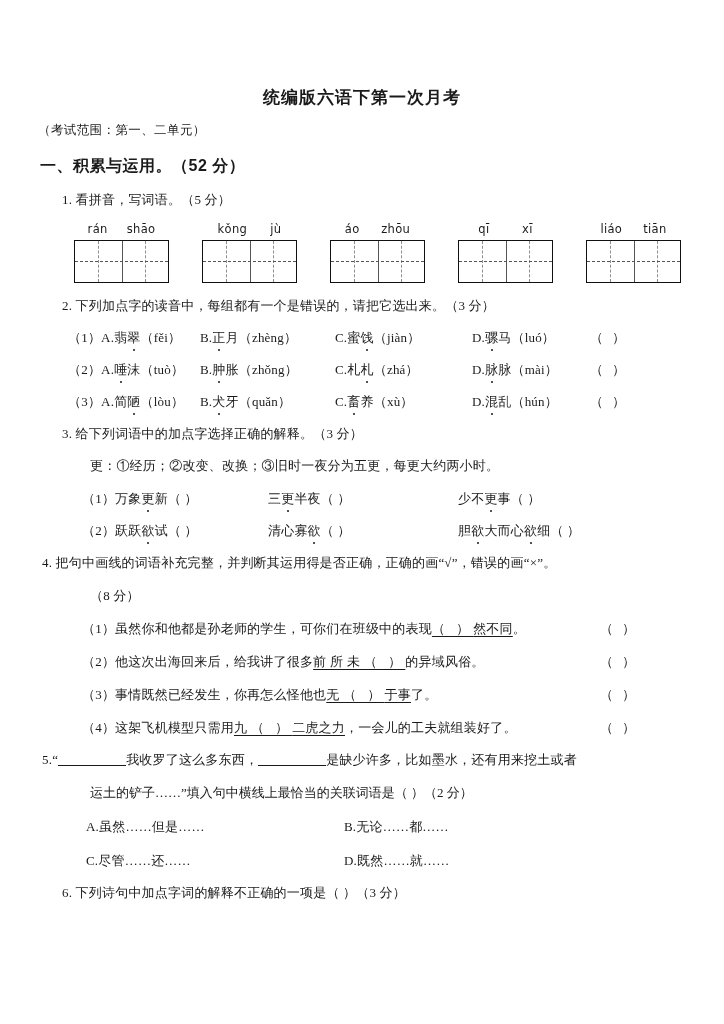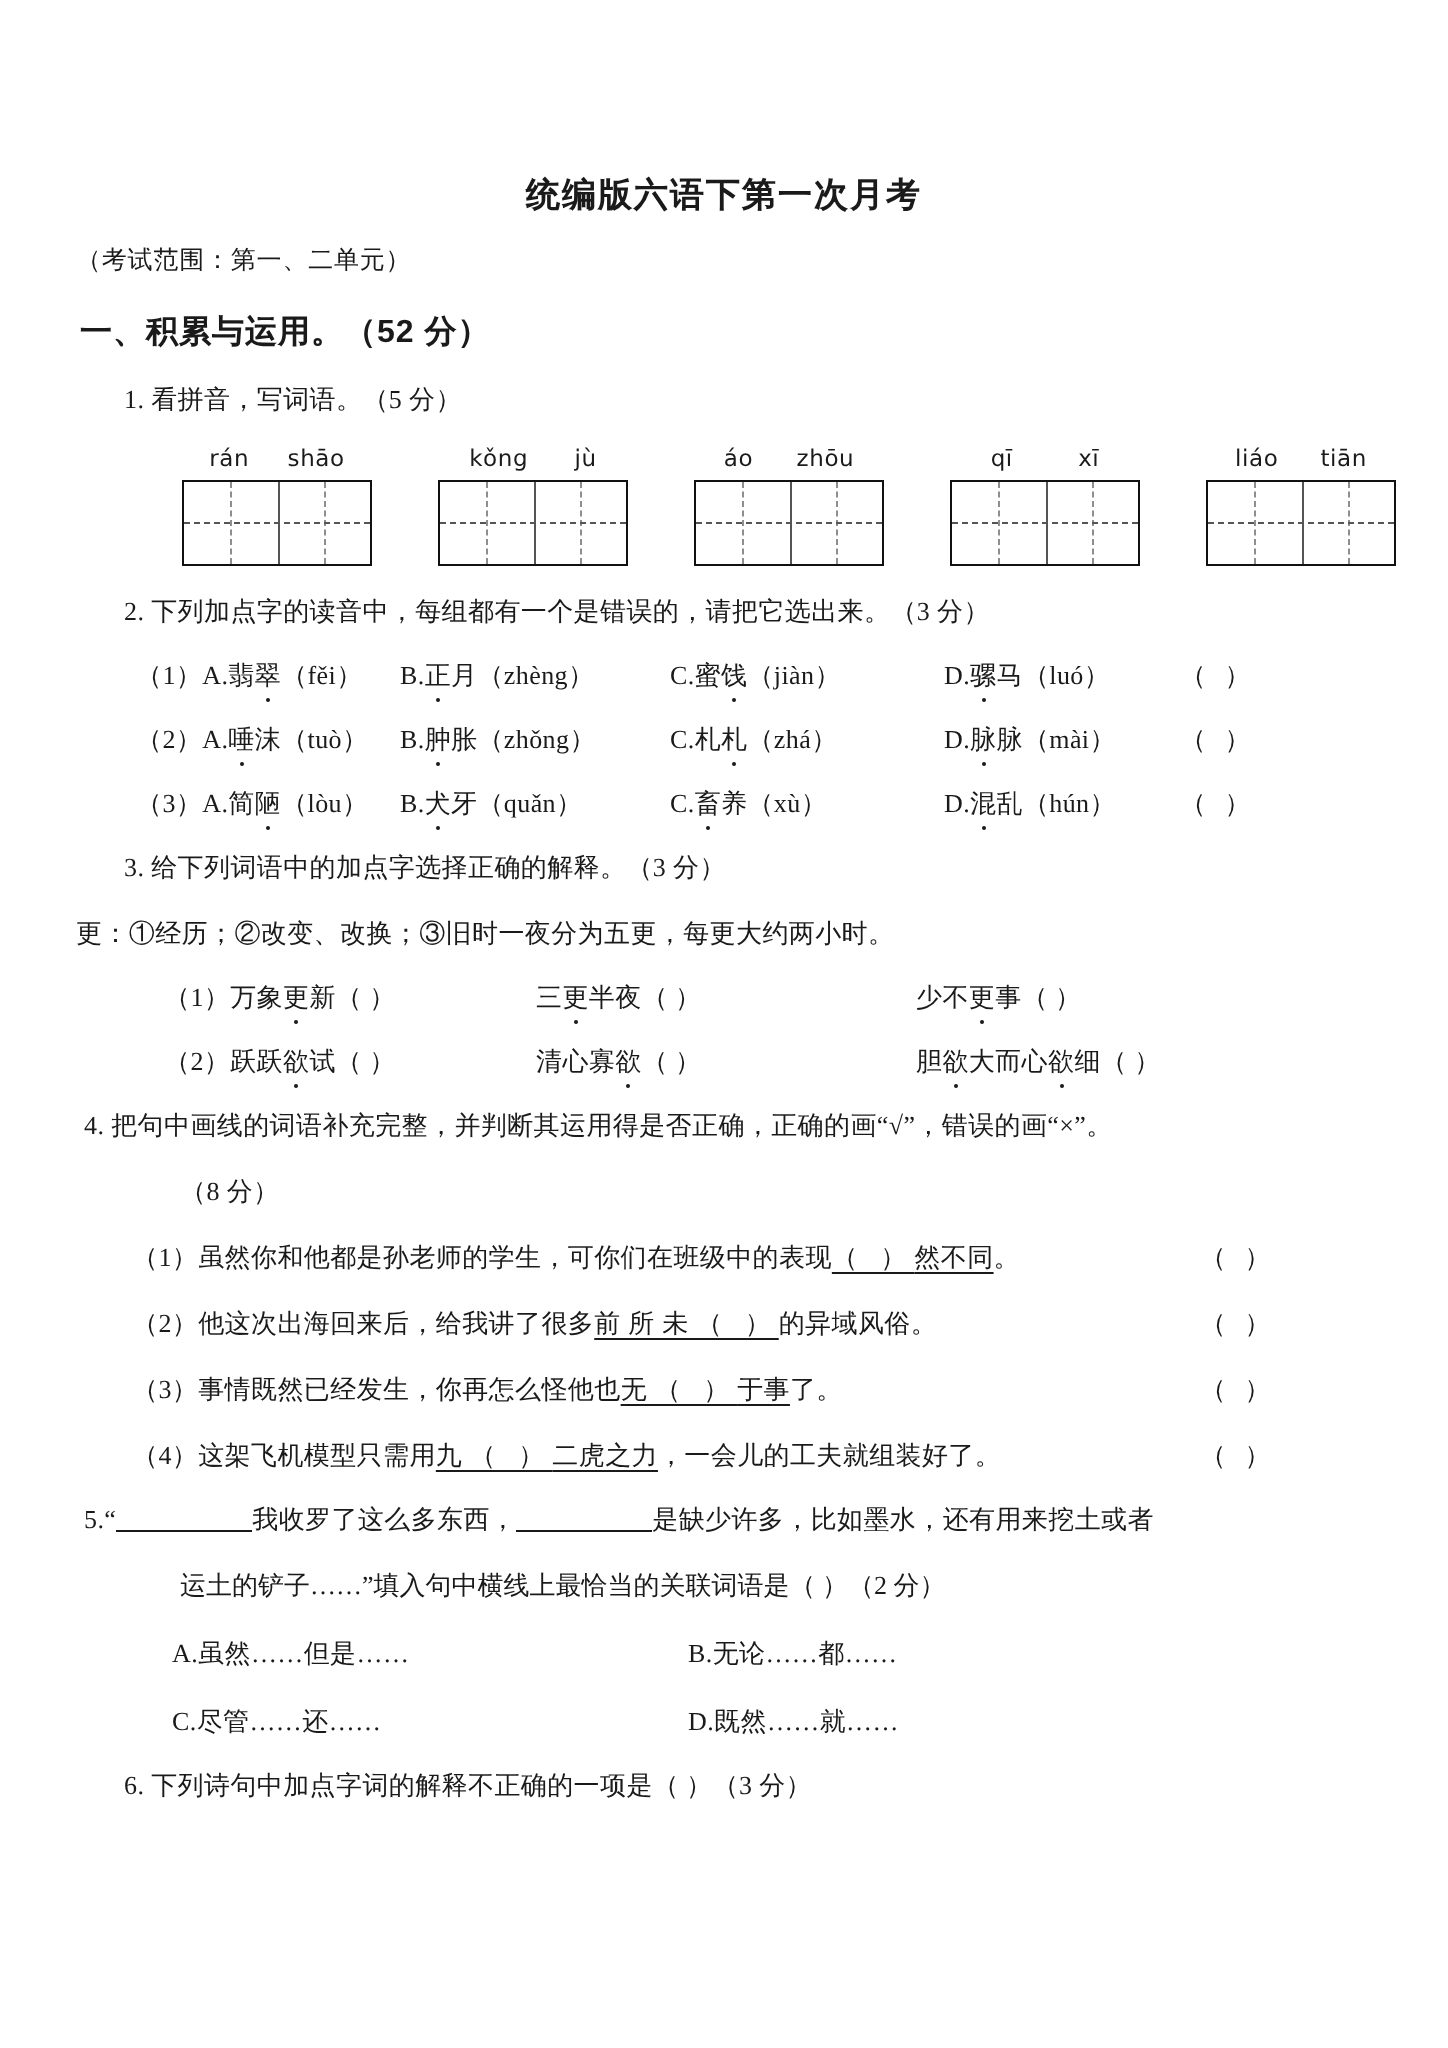--- a/index.html
+++ b/index.html
@@ -60,27 +60,29 @@
   .q-num {
     margin-left: 24px;
   }
   .q-flush {
     margin-left: 4px;
   }
   .sub-indent {
     margin-left: 52px;
   }
   .defn {
+    margin-left: 52px;
+    font-family: Liberation Mono, monospace;
   }
 
   
   .pinyin-row {
     display: flex;
     margin-top: 12px;
-    margin-left: 53px;
+    margin-left: 36px;
     gap: 33px;
   }
   .pin-group {
     width: 95px;
   }
   .pin-label {
     display: flex;
     justify-content: space-around;
     font-family: "DejaVu Sans", sans-serif;
     font-size: 11.5px;
@@ -169,21 +171,21 @@
   }
   .tri-a { width: 186px; }
   .tri-b { width: 190px; }
   .tri-c { width: auto; }
 
   
   .sent-row {
     display: flex;
     font-size: 13px;
     margin-top: 15px;
-    margin-left: 28px;
+    margin-left: 44px;
     letter-spacing: 0.2px;
     align-items: center;
     gap: 21px;
   }
   .sent-text {
     flex: 1 1 auto;
   }
   .sent-mark {
     flex: 0 0 auto;
     width: 86px;

